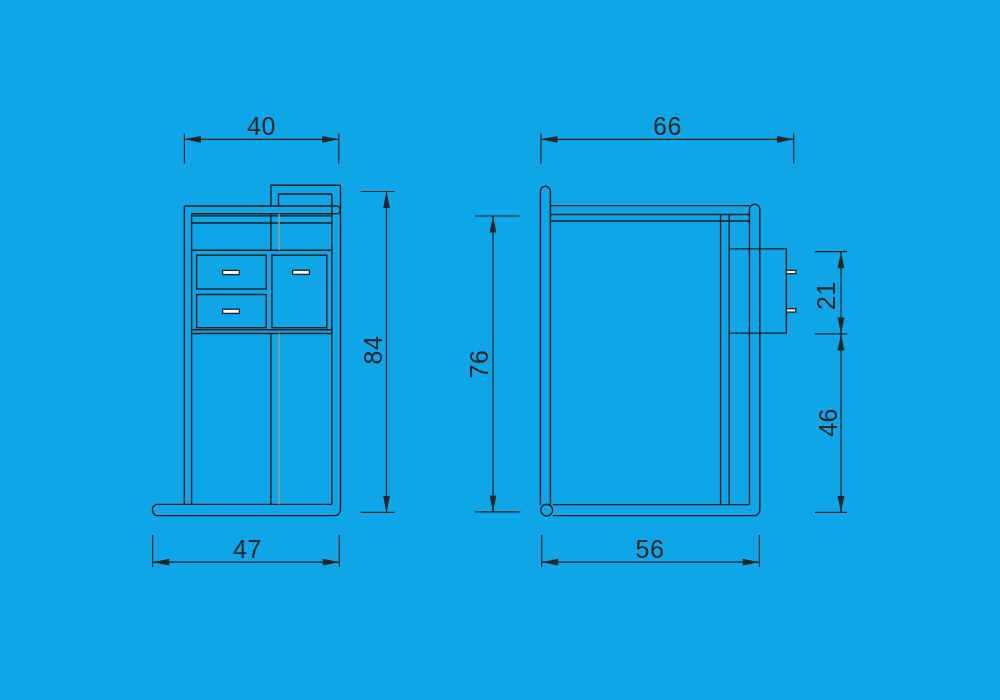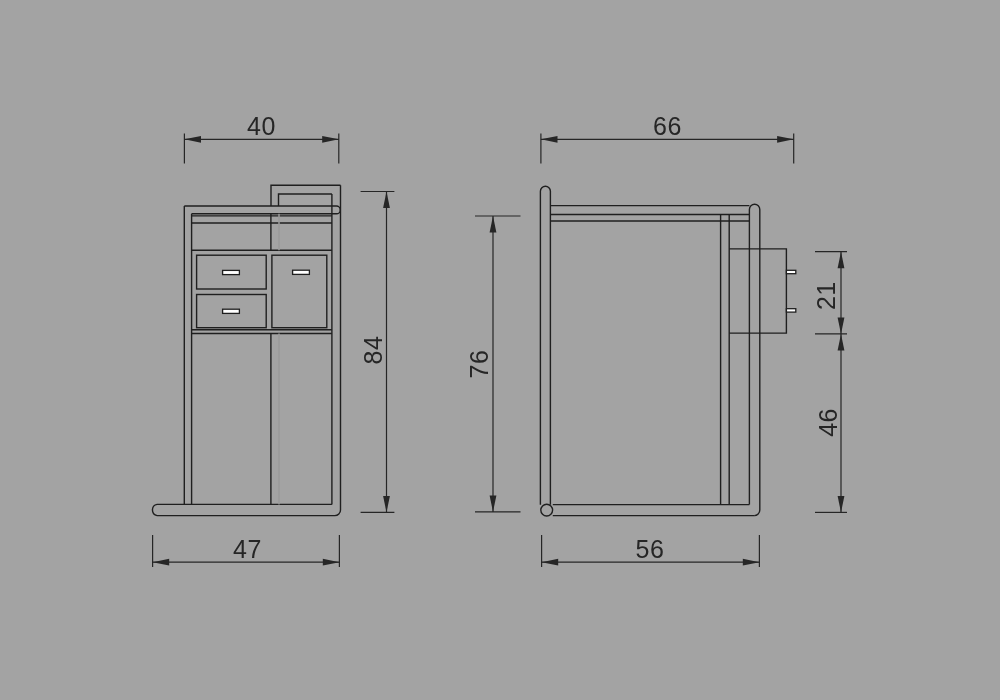--- a/index.html
+++ b/index.html
@@ -4,21 +4,21 @@
 <style>
   html, body {
     margin: 0;
     padding: 0;
     background: #ffffff;
   }
   .sheet {
     position: relative;
     width: 1000px;
     height: 700px;
-    background: #a3a3a3;
+    background: #0ea5e9;
     overflow: hidden;
     font-family: "Liberation Sans", sans-serif;
   }
   svg { display: block; }
   .ln  { stroke: #1f1f1f; stroke-width: 1.4; fill: none; }
   .lng { stroke: #9b9b9b; stroke-width: 1.5; fill: none; }
   .dim { stroke: #262626; stroke-width: 1.2; fill: none; }
   .arr { fill: #262626; stroke: none; }
   .handle { fill: #ffffff; stroke: #1f1f1f; stroke-width: 1.3; }
   .dimtext {

